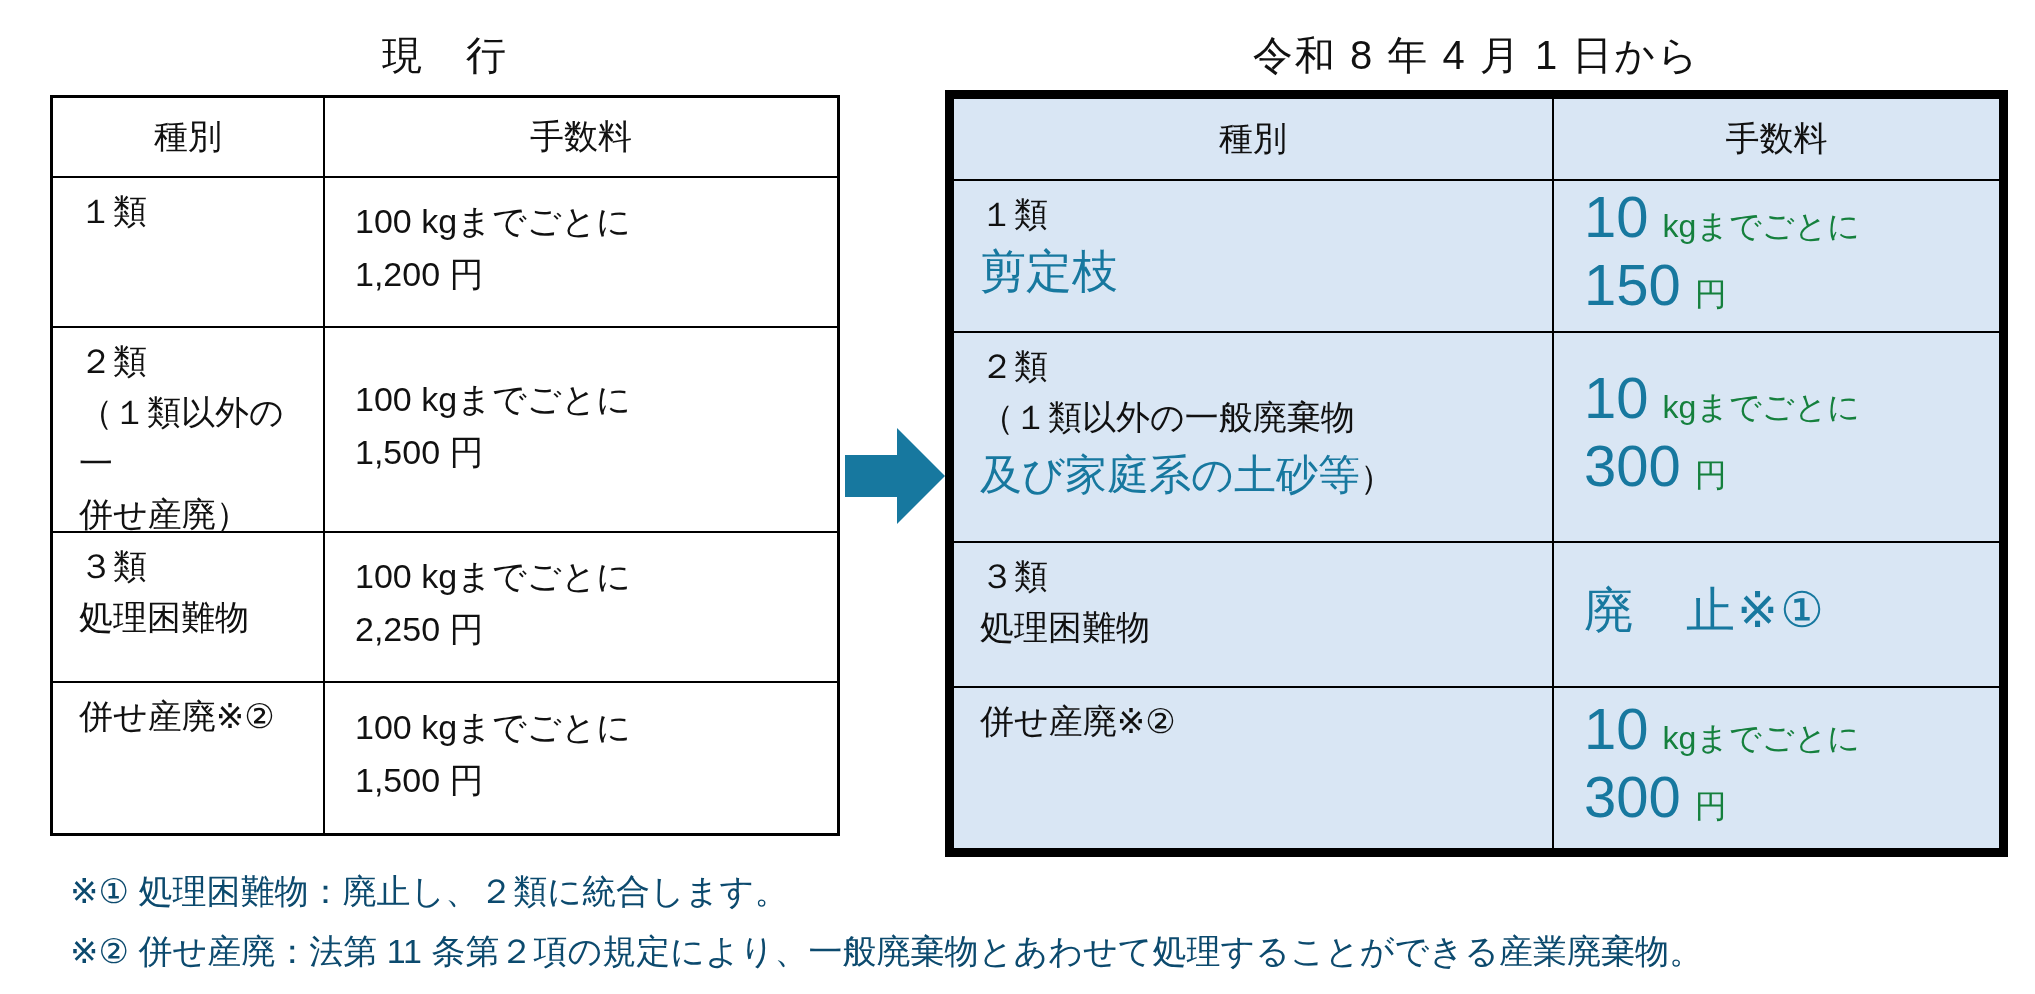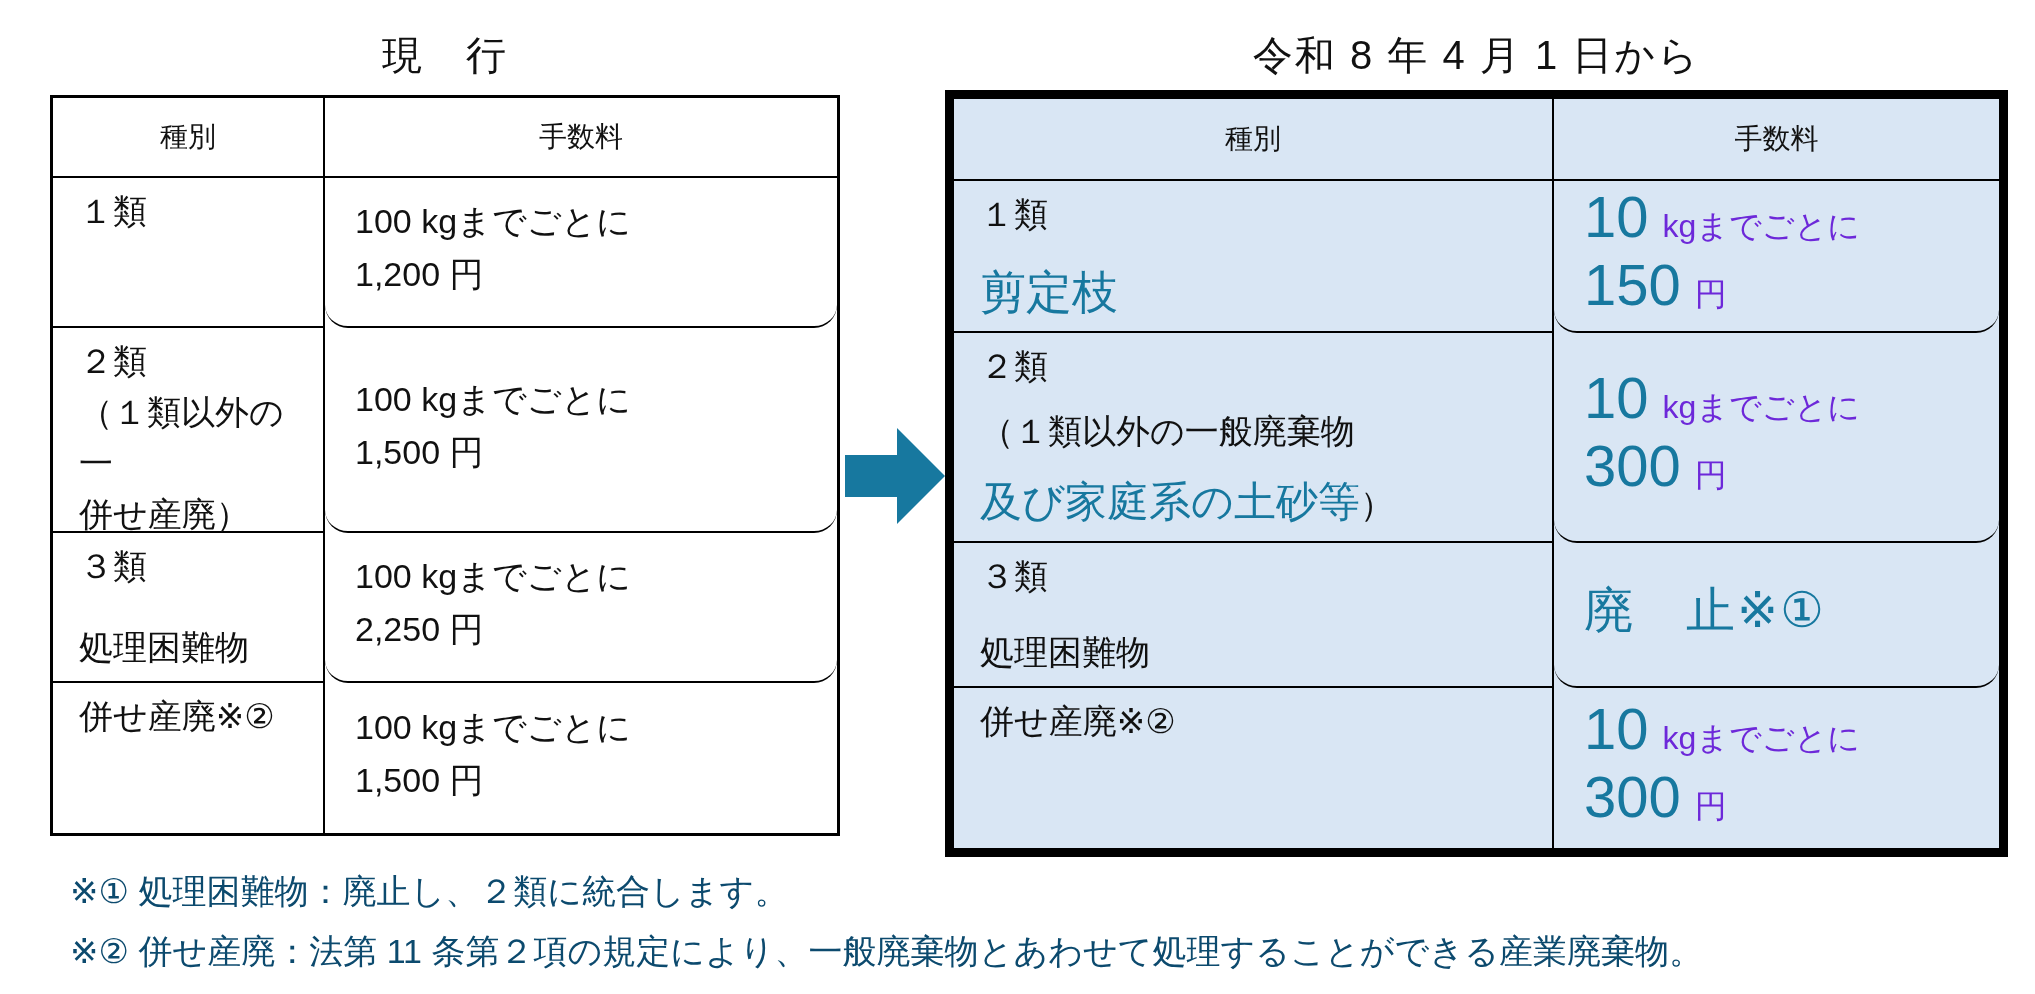--- a/index.html
+++ b/index.html
@@ -40,36 +40,36 @@
     border:9px solid #000;
     background:var(--table-bg,#d9e6f4);
   }
 
   .cell { box-sizing:border-box; }
   .br { border-right:2.5px solid #000; }
   .bb { border-bottom:2.5px solid #000; }
 
   .head-cell {
     display:flex; align-items:center; justify-content:center;
-    font-size:28px;
+    font-size:34px;
   }
   .type-cell {
-    display:flex; flex-direction:column; justify-content:space-between;
+    display:flex; flex-direction:column; justify-content:flex-start;
     padding:8px 10px 8px 26px;
     font-size:34px; line-height:1.5;
   }
   .fee-cell {
     display:flex; flex-direction:column; justify-content:center;
     padding:8px 10px 16px 30px;
-    font-size:34px; line-height:1.55;border-radius:23px;
+    font-size:34px; line-height:1.55;
   }
 
   .fee-line { display:flex; align-items:baseline; gap:14px; }
   .big  { font-size:58px; color:var(--accent,#17789f); line-height:1.15; }
-  .unit { font-size:32px; color:#6d28d9;text-align:center; }
+  .unit { font-size:32px; color:#15803d;text-align:center; }
 
   .hl-prune   { color:var(--accent,#17789f); font-size:46px; line-height:1.35; }
   .hl-soil    { color:var(--accent,#17789f); font-size:42px; }
   .hl-suffix  { color:#111; font-size:34px; }
   .abolish    { color:var(--accent,#17789f); font-size:49px; letter-spacing:2px; }
 
   .arrow {
     position:absolute; left:845px; top:428px;
     width:100px; height:96px;
     background:var(--accent,#17789f);

